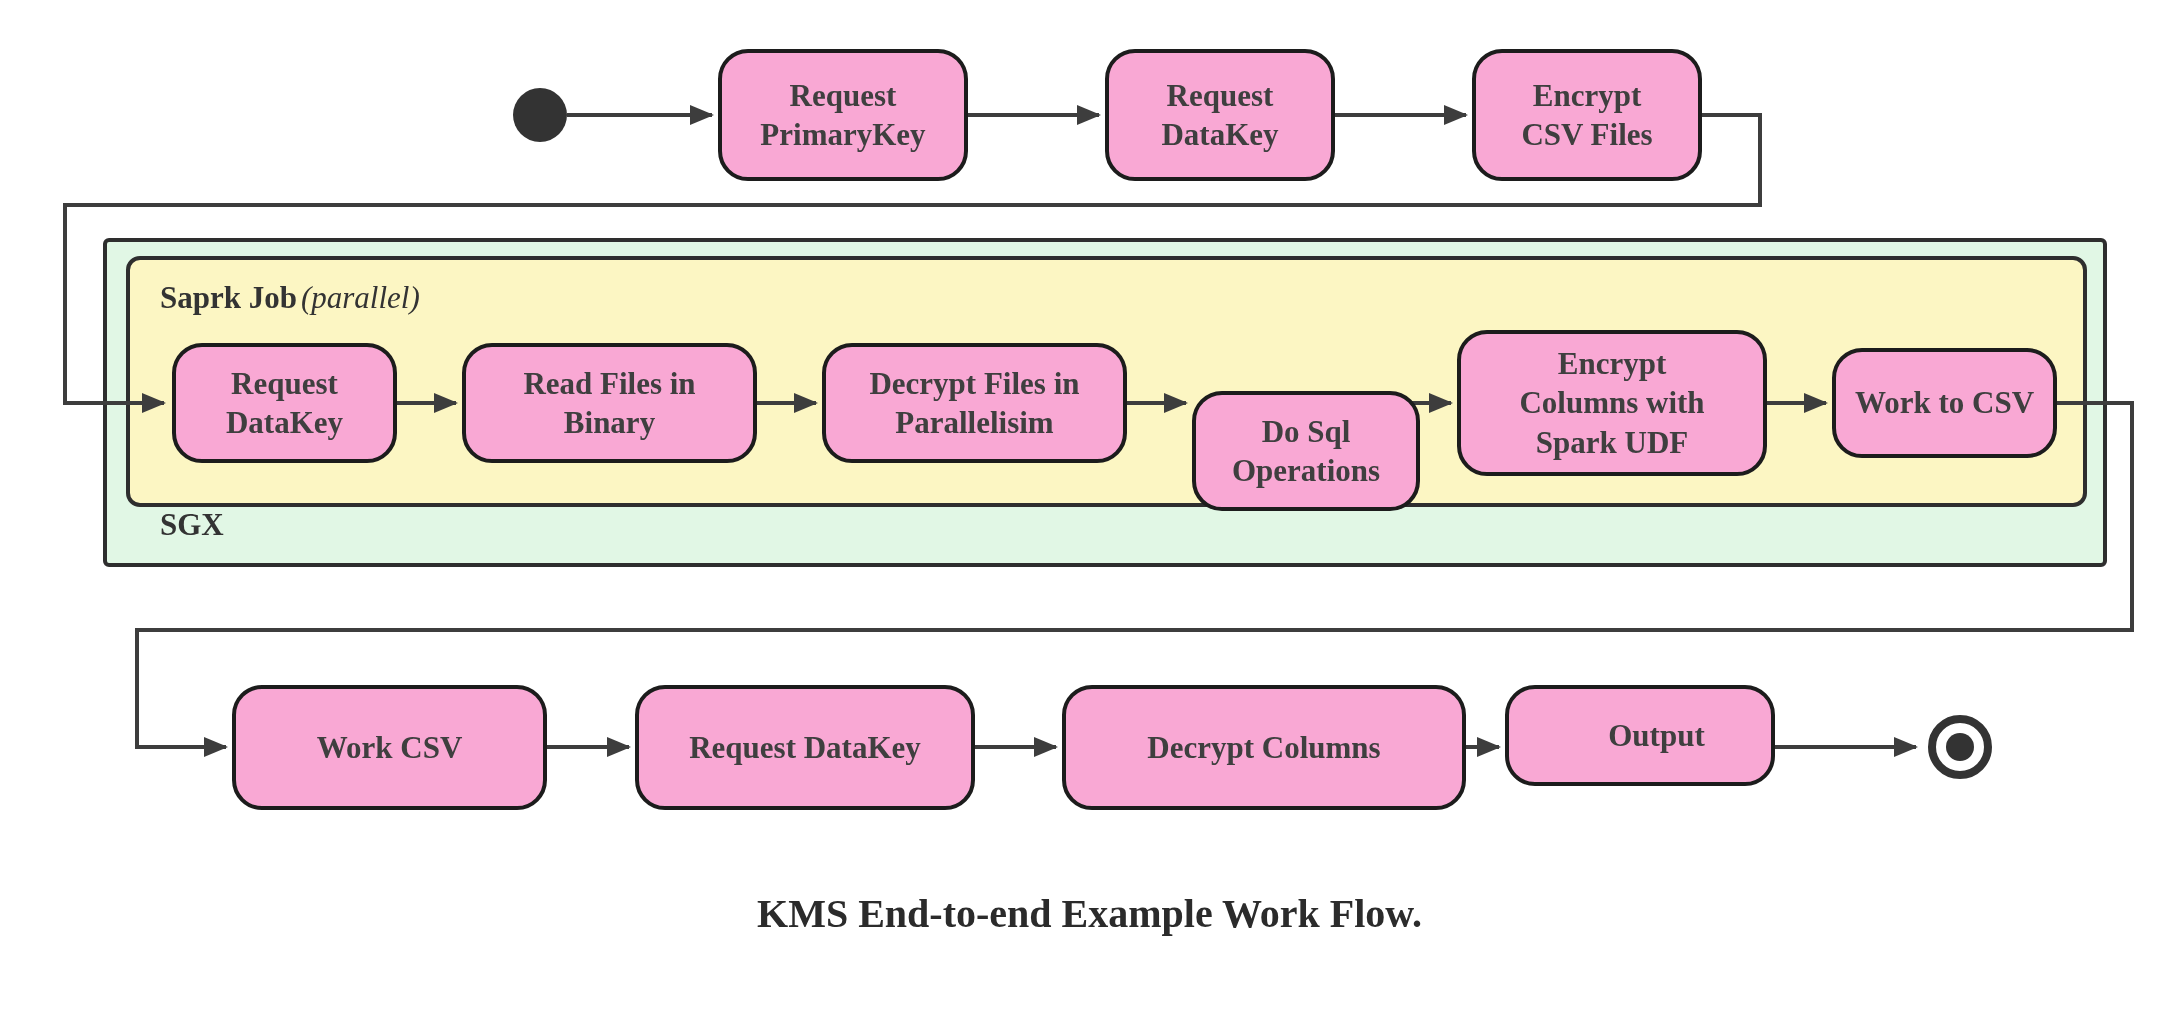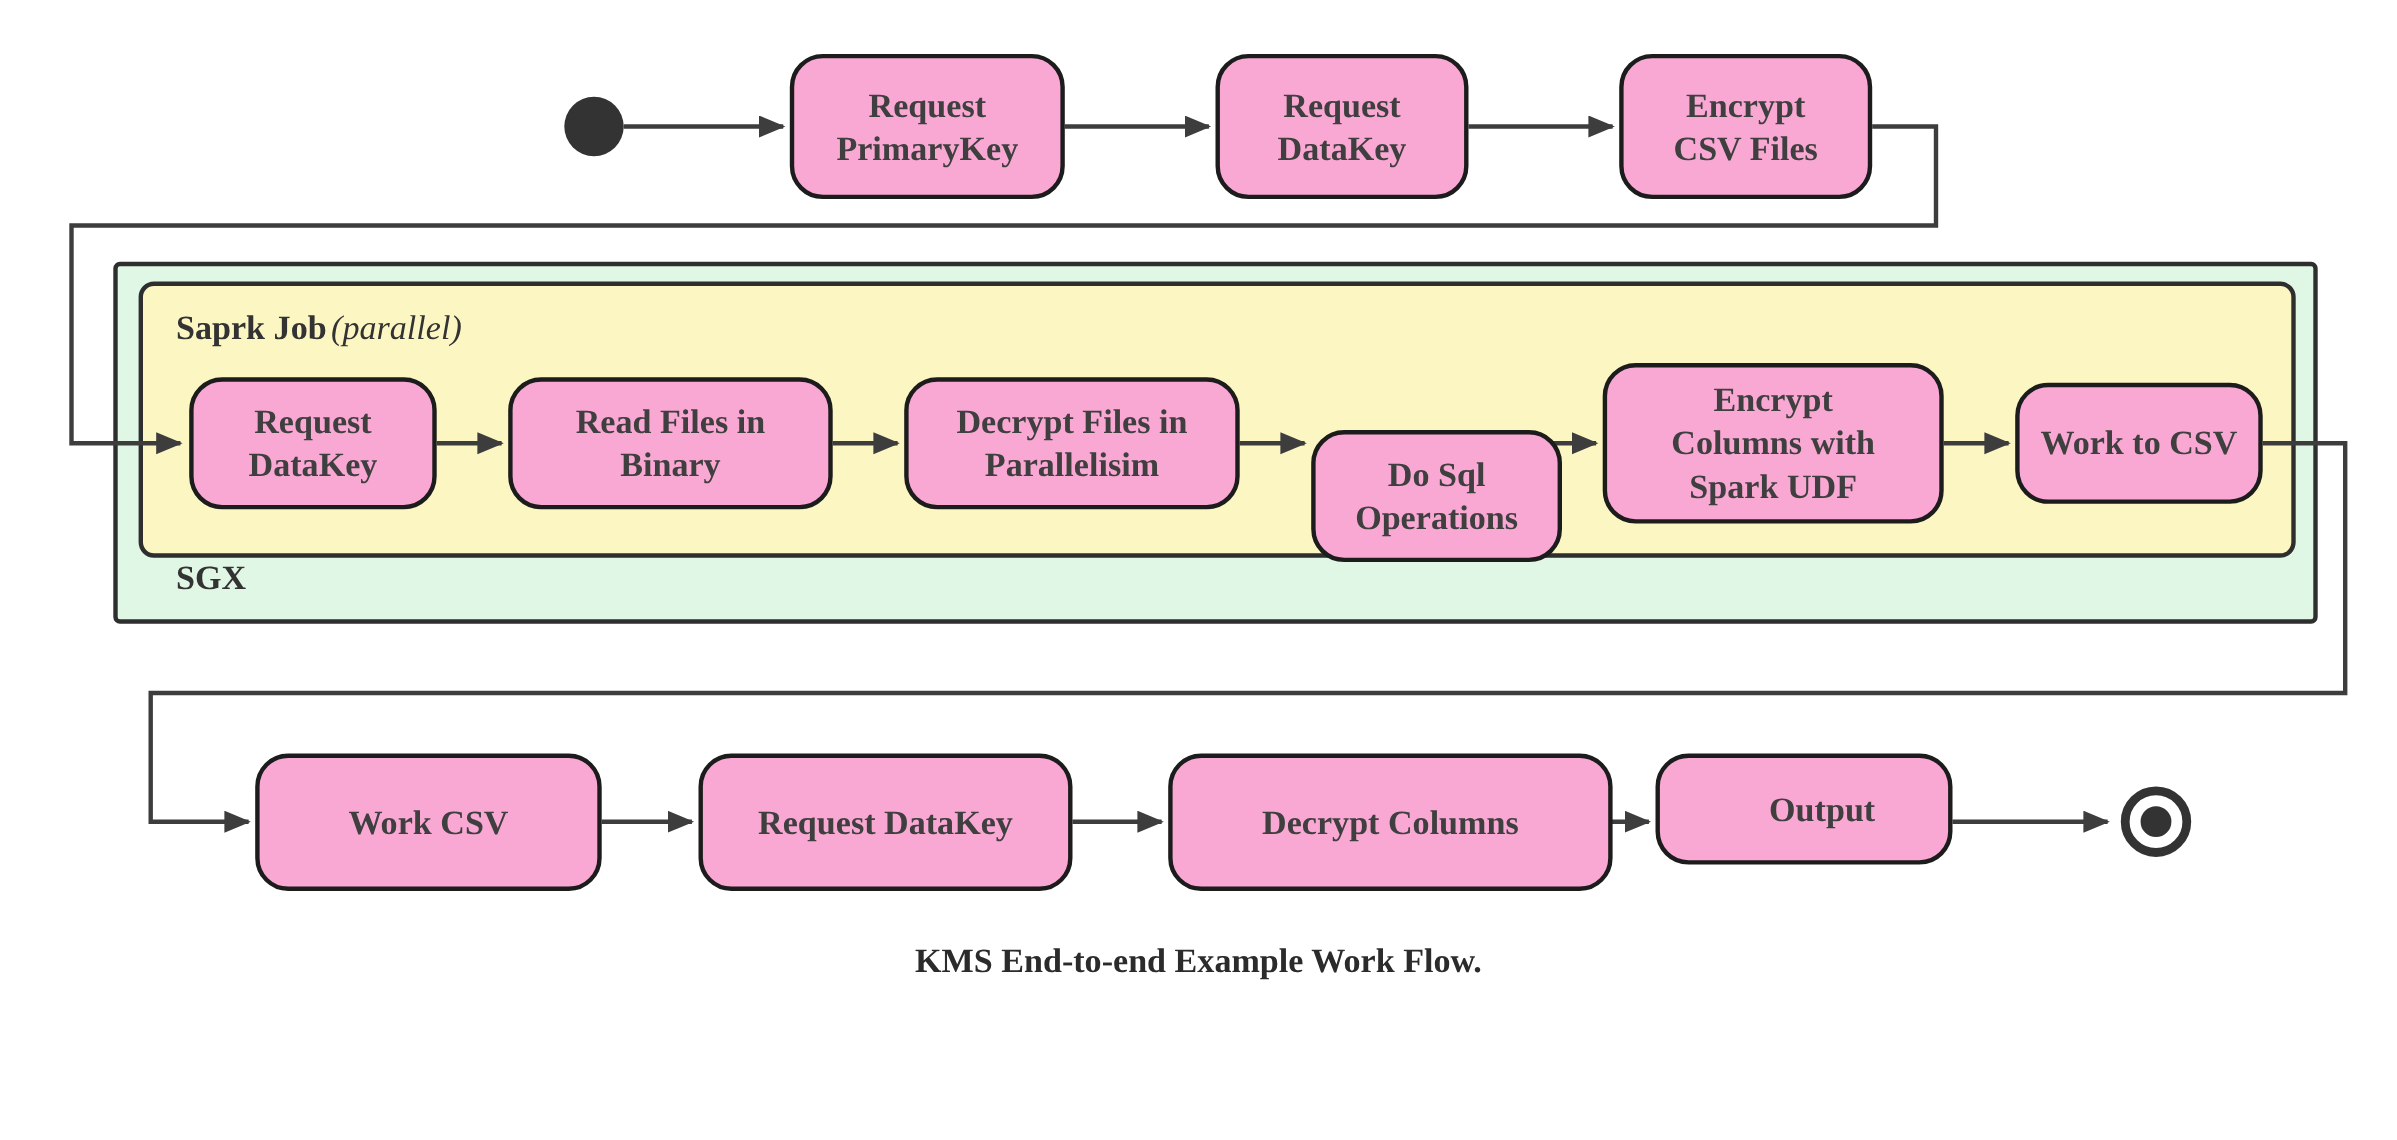--- a/index.html
+++ b/index.html
@@ -37,25 +37,25 @@
     position: absolute;
     z-index: 2;
     color: #333333;
     font-size: 31px;
     line-height: 1.1;
   }
   .container-label .bold-part { font-weight: bold; }
   .container-label .italic-part { font-style: italic; font-weight: normal; margin-left: 4px; }
   #caption {
     position: absolute;
-    left: 0; top: 856px;
+    left: 0; top: 890px;
     width: 2179px;
     text-align: center;
     font-weight: bold;
-    font-size: 31px;
+    font-size: 40px;
     color: #2b2b2b;
     z-index: 2;
   }
   
   #n-top-0 { left: 718px;  top: 49px;  width: 250px; height: 132px; }
   #n-top-1 { left: 1105px; top: 49px;  width: 230px; height: 132px; }
   #n-top-2 { left: 1472px; top: 49px;  width: 230px; height: 132px; }
   #n-mid-0 { left: 172px;  top: 343px; width: 225px; height: 120px; }
   #n-mid-1 { left: 462px;  top: 343px; width: 295px; height: 120px; }
   #n-mid-2 { left: 822px;  top: 343px; width: 305px; height: 120px; }

